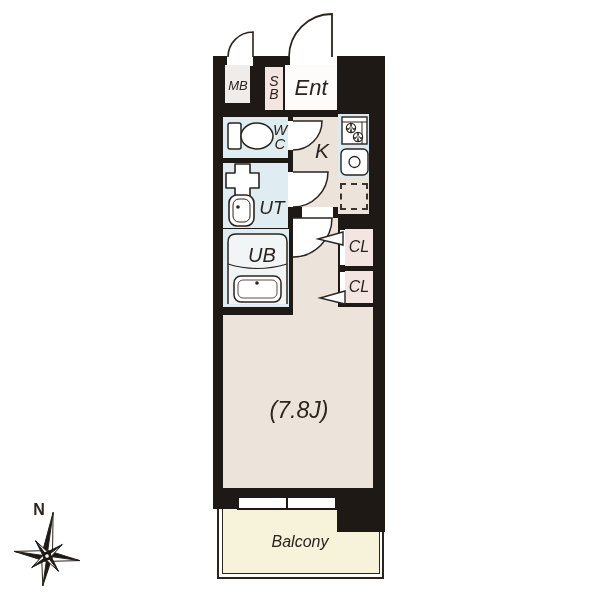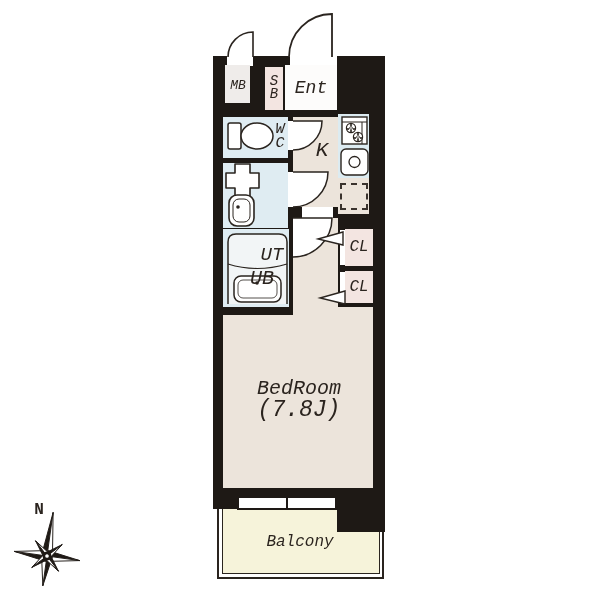--- a/index.html
+++ b/index.html
@@ -1,17 +1,17 @@
 <!DOCTYPE html>
 <html><head>
 <meta charset="utf-8">
 <style>
   html,body{margin:0;padding:0;background:#ffffff;}
   .page{position:relative;width:524px;height:600px;background:#ffffff;overflow:hidden;
-        font-family:Liberation Mono, monospace;color:#2b241f;}
+        font-family:Liberation Sans, sans-serif;color:#2b241f;}
   .abs{position:absolute;}
   
   .wall{background:#1e1915;}
   .wall-base{left:213px;top:56px;width:172px;height:442px;}
   .corner-block{left:337px;top:490px;width:48px;height:42px;}
   .left-stub{left:213px;top:488px;width:25px;height:21px;}
   
   .room{box-sizing:border-box;}
   .mb{left:225px;top:65px;width:25px;height:38px;background:#efecea;}
   .sb{left:265px;top:67px;width:18px;height:43px;background:#f3e5e1;}
@@ -42,25 +42,25 @@
   .balcony-outer{left:217px;top:499px;width:167px;height:80px;background:#ffffff;border:2px solid #2a241f;box-sizing:border-box;}
   .balcony-inner{left:222px;top:504px;width:158px;height:70px;background:#f6f3da;border:1px solid #2a241f;box-sizing:border-box;}
   .win{background:#ffffff;border:2px solid #1e1915;box-sizing:border-box;}
   .win1{left:237px;top:496px;width:51px;height:14px;}
   .win2{left:286px;top:496px;width:51px;height:14px;}
   
   .lbl{position:absolute;transform:translate(-50%,-50%);font-style:italic;white-space:nowrap;
        color:#2b241f;line-height:1;text-align:center;}
   .l-mb{left:238px;top:85px;font-size:13px;}
   .l-sb{left:274px;top:88px;font-size:14px;line-height:13px;}
-  .l-ent{left:311px;top:88px;font-size:18px;}
+  .l-ent{left:311px;top:88px;font-size:22px;}
   .l-wc{left:280px;top:137px;font-size:15px;line-height:14px;}
   .l-k{left:322px;top:150px;font-size:21px;}
-  .l-ut{left:272px;top:207px;font-size:19px;margin-top:48px;}
-  .l-ub{left:262px;top:255px;font-size:20px;margin-top:24px;}
+  .l-ut{left:272px;top:207px;font-size:19px;}
+  .l-ub{left:262px;top:255px;font-size:20px;}
   .l-cl1{left:359px;top:247px;font-size:16px;}
   .l-cl2{left:359px;top:287px;font-size:16px;}
   .l-br{left:299px;top:389px;font-size:20px;}
   .l-brsz{left:299px;top:410px;font-size:23px;}
   .l-balcony{left:300px;top:542px;font-size:16px;}
   .l-north{left:39px;top:510px;font-size:16px;font-style:normal;font-weight:700;}
   
   .overlay{left:0;top:0;width:600px;height:600px;pointer-events:none;}
 </style>
 </head>
@@ -223,18 +223,17 @@
   <div class="lbl l-ent">Ent</div>
   <div class="lbl l-wc">
     <div>W</div>
     <div>C</div>
   </div>
   <div class="lbl l-k">K</div>
   <div class="lbl l-ut">UT</div>
   <div class="lbl l-ub">UB</div>
   <div class="lbl l-cl1">CL</div>
   <div class="lbl l-cl2">CL</div>
-  <div class="lbl l-br">BedRoom</div>
   <div class="lbl l-brsz">(7.8J)</div>
   <div class="lbl l-balcony">Balcony</div>
   <div class="lbl l-north">N</div>
 
 </div>
 
 </body></html>

